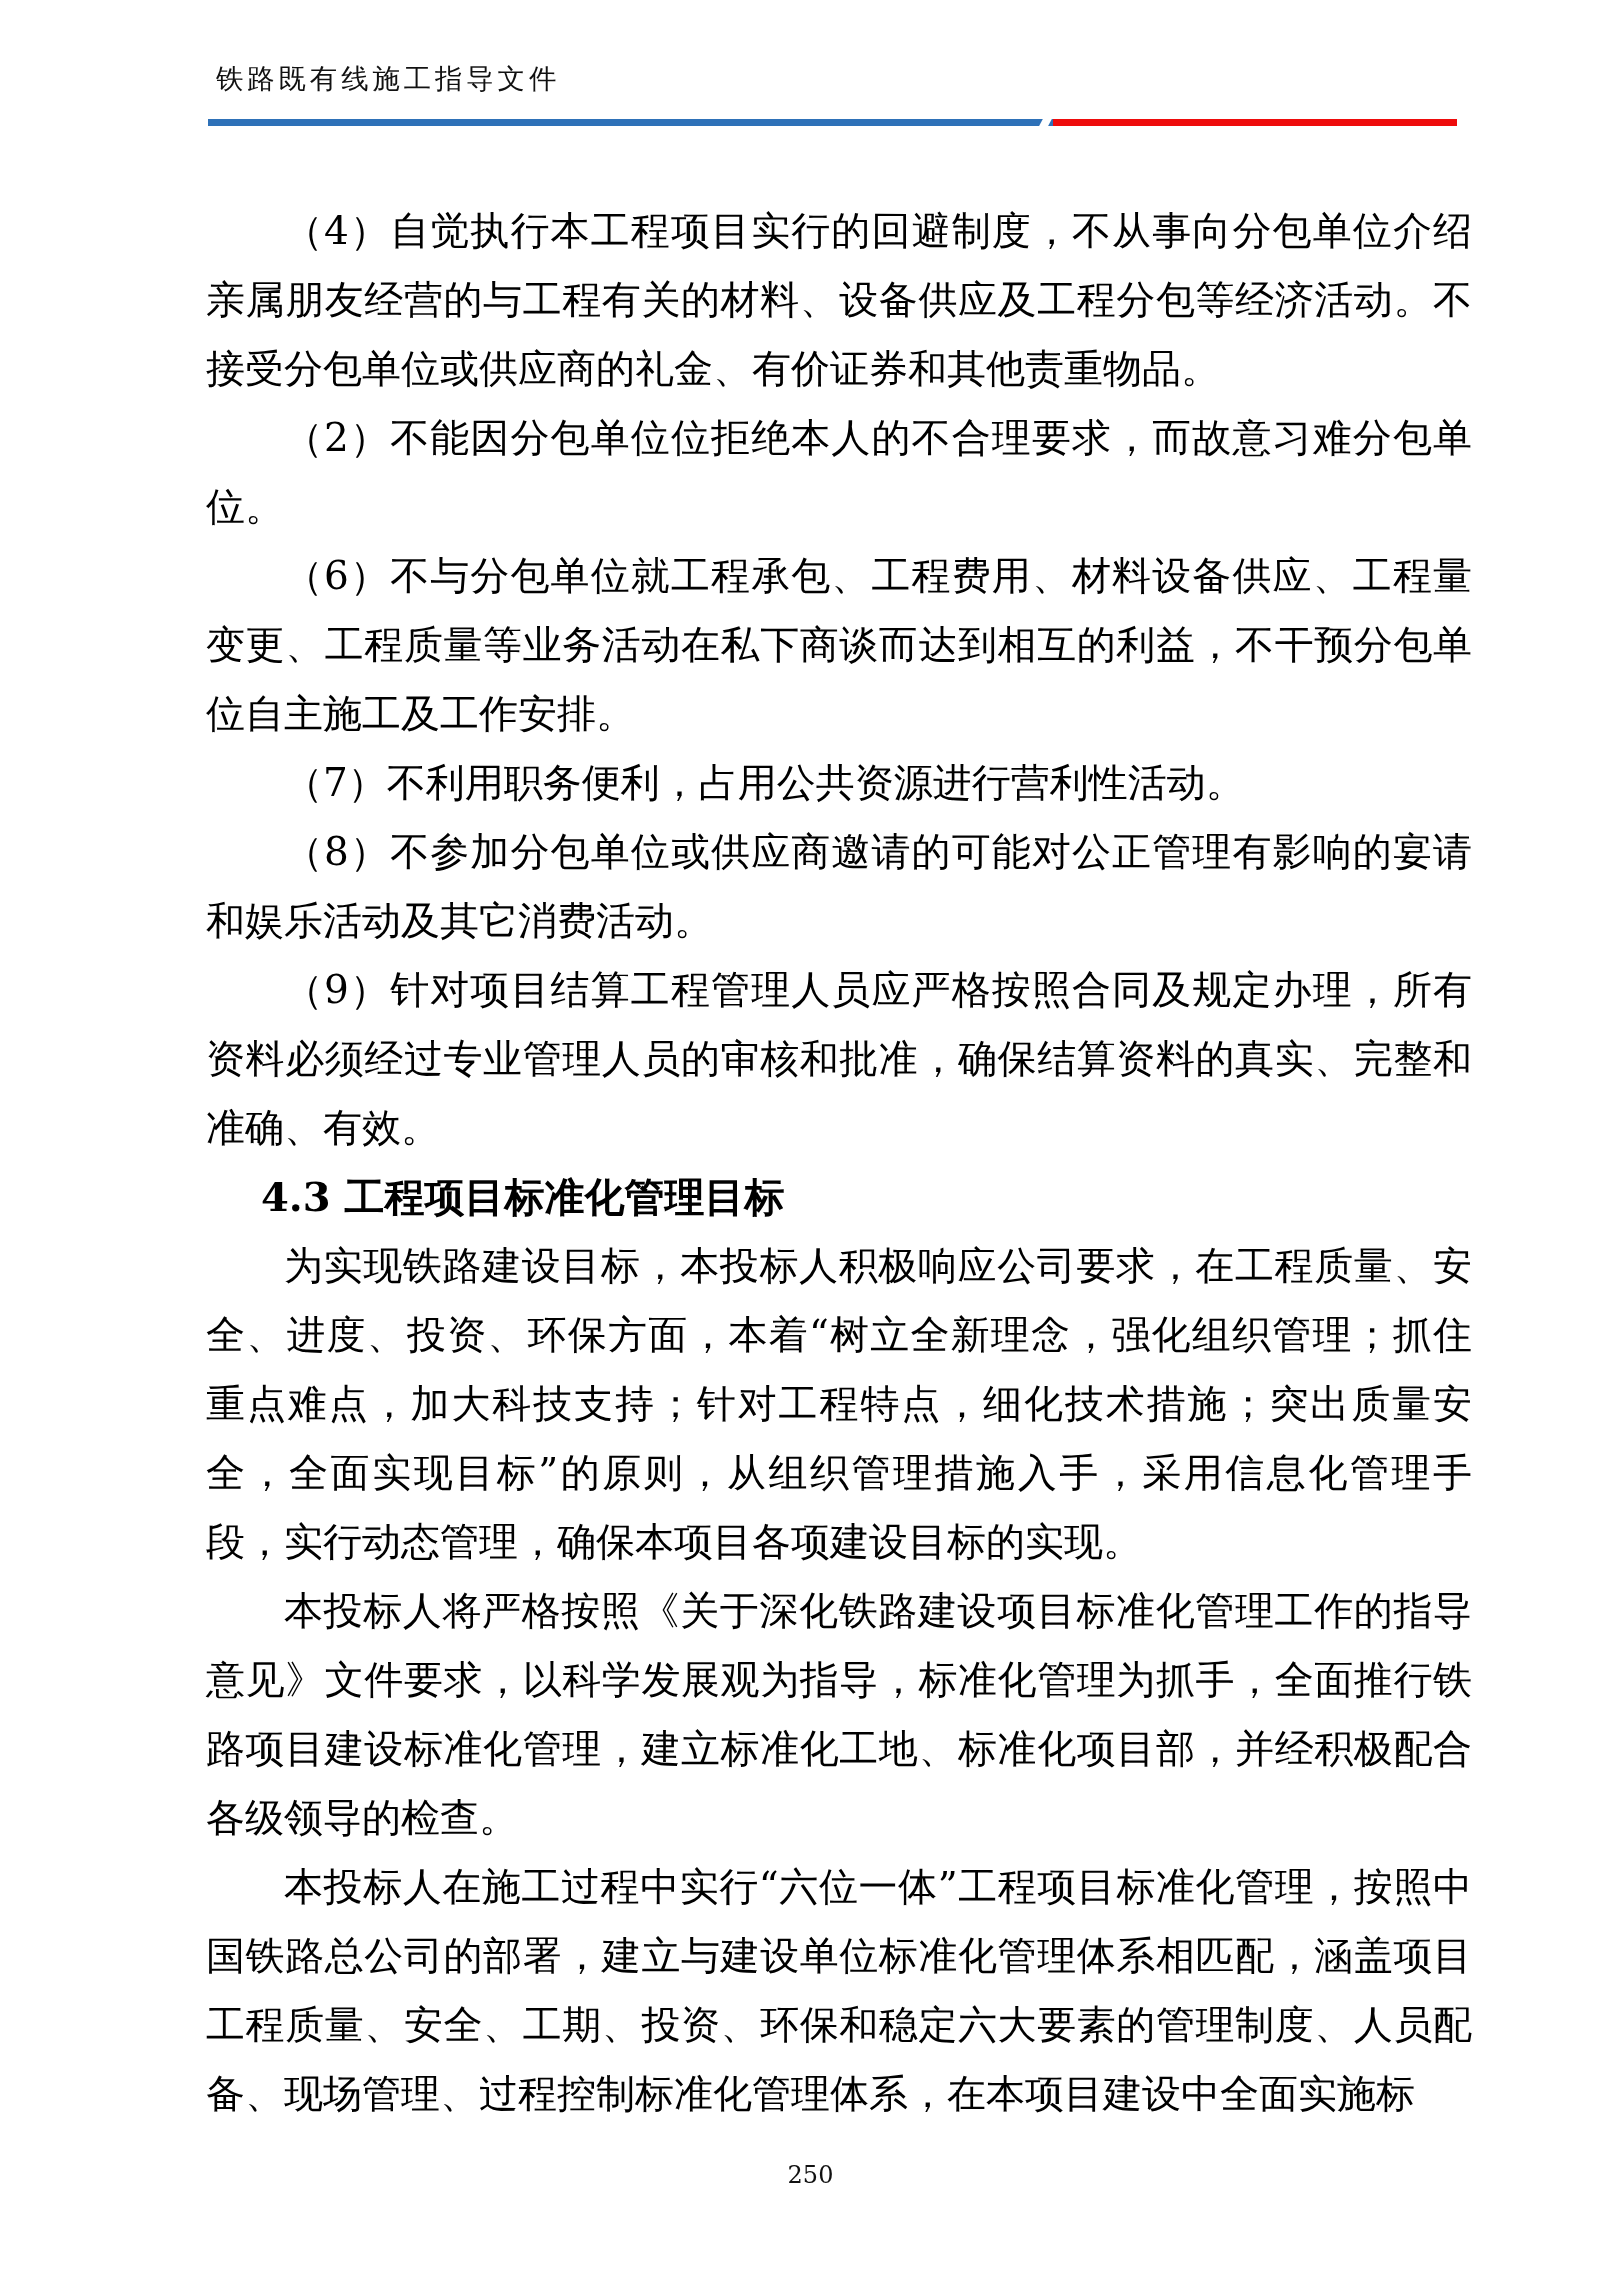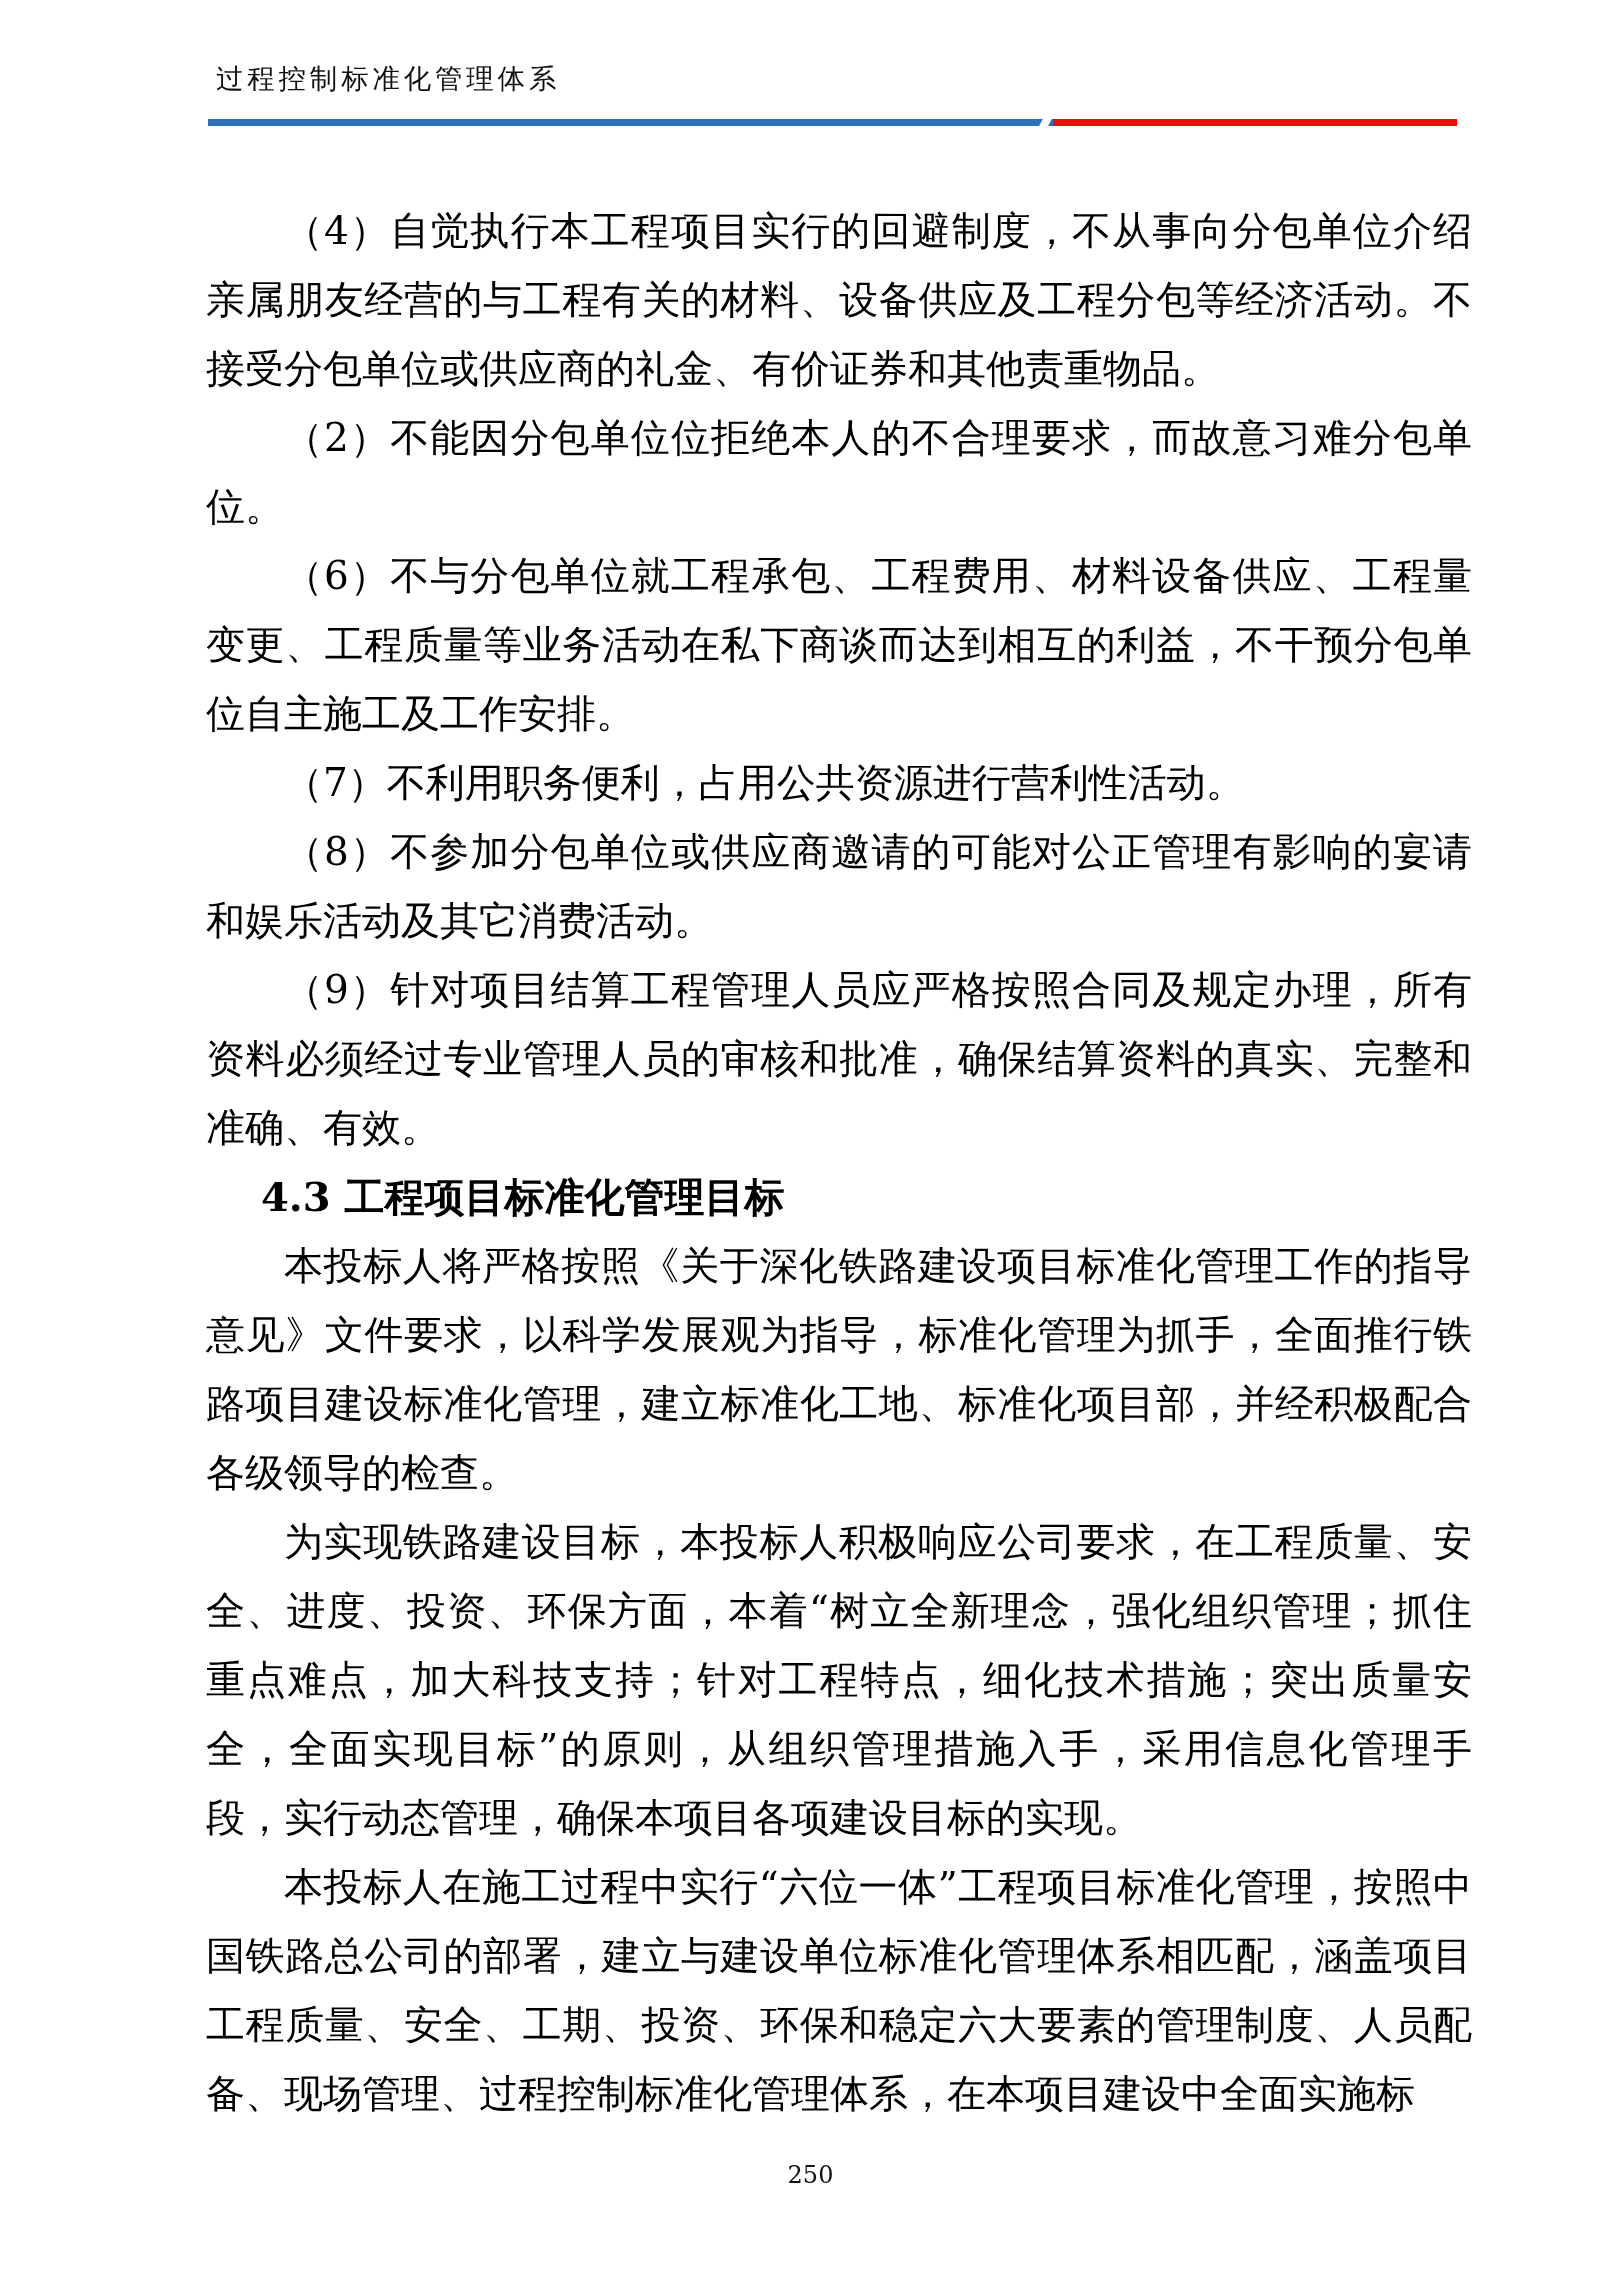--- a/index.html
+++ b/index.html
@@ -86,36 +86,36 @@
     text-align: center;
     font-size: 24px;
     color: #111111;
   }
 </style>
 </head>
 <body>
 
 <div class="page">
 
-  <div class="header-title">过程控制标准化管理体系</div>
+  <div class="header-title">铁路既有线施工指导文件</div>
 
   <div class="header-rule">
     <span class="rule-red"></span>
     <span class="rule-slash"></span>
   </div>
 
   <div class="doc-body">
     <p class="para">（4）自觉执行本工程项目实行的回避制度，不从事向分包单位介绍亲属朋友经营的与工程有关的材料、设备供应及工程分包等经济活动。不接受分包单位或供应商的礼金、有价证券和其他责重物品。</p>
     <p class="para">（2）不能因分包单位位拒绝本人的不合理要求，而故意习难分包单位。</p>
     <p class="para">（6）不与分包单位就工程承包、工程费用、材料设备供应、工程量变更、工程质量等业务活动在私下商谈而达到相互的利益，不干预分包单位自主施工及工作安排。</p>
     <p class="para">（7）不利用职务便利，占用公共资源进行营利性活动。</p>
     <p class="para">（8）不参加分包单位或供应商邀请的可能对公正管理有影响的宴请和娱乐活动及其它消费活动。</p>
     <p class="para">（9）针对项目结算工程管理人员应严格按照合同及规定办理，所有资料必须经过专业管理人员的审核和批准，确保结算资料的真实、完整和准确、有效。</p>
     <p class="section-heading">4.3 工程项目标准化管理目标</p>
+    <p class="para">为实现铁路建设目标，本投标人积极响应公司要求，在工程质量、安全、进度、投资、环保方面，本着“树立全新理念，强化组织管理；抓住重点难点，加大科技支持；针对工程特点，细化技术措施；突出质量安全，全面实现目标”的原则，从组织管理措施入手，采用信息化管理手段，实行动态管理，确保本项目各项建设目标的实现。</p>
     <p class="para">本投标人将严格按照《关于深化铁路建设项目标准化管理工作的指导意见》文件要求，以科学发展观为指导，标准化管理为抓手，全面推行铁路项目建设标准化管理，建立标准化工地、标准化项目部，并经积极配合各级领导的检查。</p>
-    <p class="para">为实现铁路建设目标，本投标人积极响应公司要求，在工程质量、安全、进度、投资、环保方面，本着“树立全新理念，强化组织管理；抓住重点难点，加大科技支持；针对工程特点，细化技术措施；突出质量安全，全面实现目标”的原则，从组织管理措施入手，采用信息化管理手段，实行动态管理，确保本项目各项建设目标的实现。</p>
     <p class="para">本投标人在施工过程中实行“六位一体”工程项目标准化管理，按照中国铁路总公司的部署，建立与建设单位标准化管理体系相匹配，涵盖项目工程质量、安全、工期、投资、环保和稳定六大要素的管理制度、人员配备、现场管理、过程控制标准化管理体系，在本项目建设中全面实施标</p>
   </div>
 
   <div class="footer-pagenum">250</div>
 
 </div>
 
 
 </body></html>

